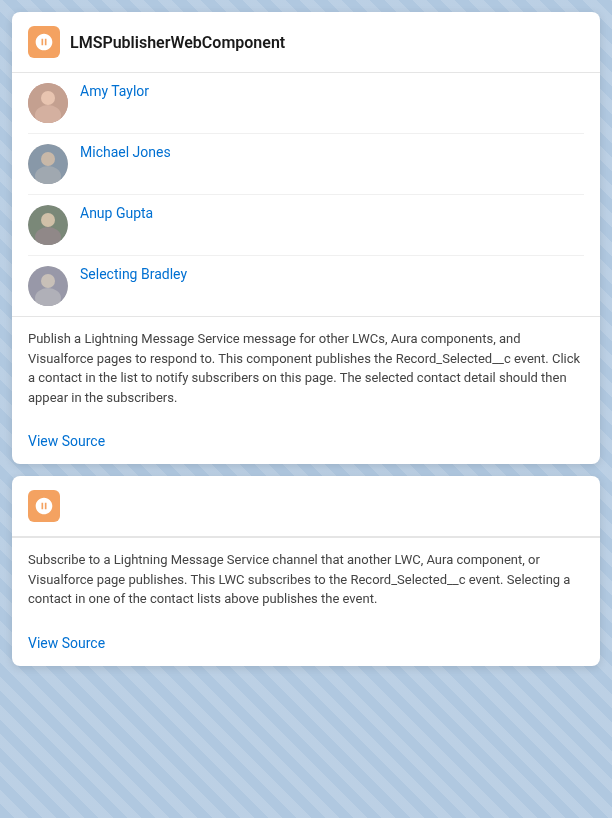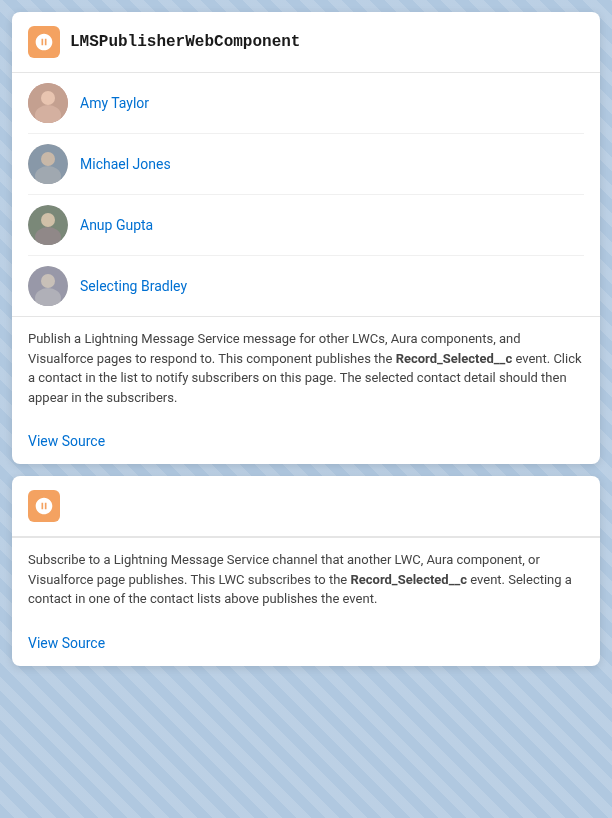--- a/index.html
+++ b/index.html
@@ -33,21 +33,20 @@
       box-shadow: 0 2px 8px rgba(0,0,0,0.12);
       overflow: hidden;
     }
 
     .card-header {
       display: flex;
       align-items: center;
       gap: 10px;
       padding: 14px 16px;
       border-bottom: 1px solid #e5e5e5;
-      font-family: Liberation Mono, monospace;
     }
 
     .component-icon {
       width: 32px;
       height: 32px;
       border-radius: 6px;
       background: #f4a261;
       display: flex;
       align-items: center;
       justify-content: center;
@@ -65,21 +64,20 @@
       font-weight: 600;
       color: #1a1a1a;
     }
 
     .contact-list {
       padding: 0 16px;
     }
 
     .contact-item {
       display: flex;
-      align-items: center;
       gap: 12px;
       padding: 10px 0;
       border-bottom: 1px solid #f0f0f0;
       cursor: pointer;
     }
 
     .contact-item:last-child {
       border-bottom: none;
     }
 
@@ -111,21 +109,21 @@
       color: #444;
       line-height: 1.5;
       border-top: 1px solid #e5e5e5;
     }
 
     .card-description p {
       margin-bottom: 8px;
     }
 
     .bold-text {
-      font-weight: bold;
+      font-weight: normal;
     }
 
     .view-source-link {
       font-size: 14px;
       color: #0070d2;
       text-decoration: none;
       cursor: pointer;
       display: inline-block;
       margin-top: 16px;
     }

